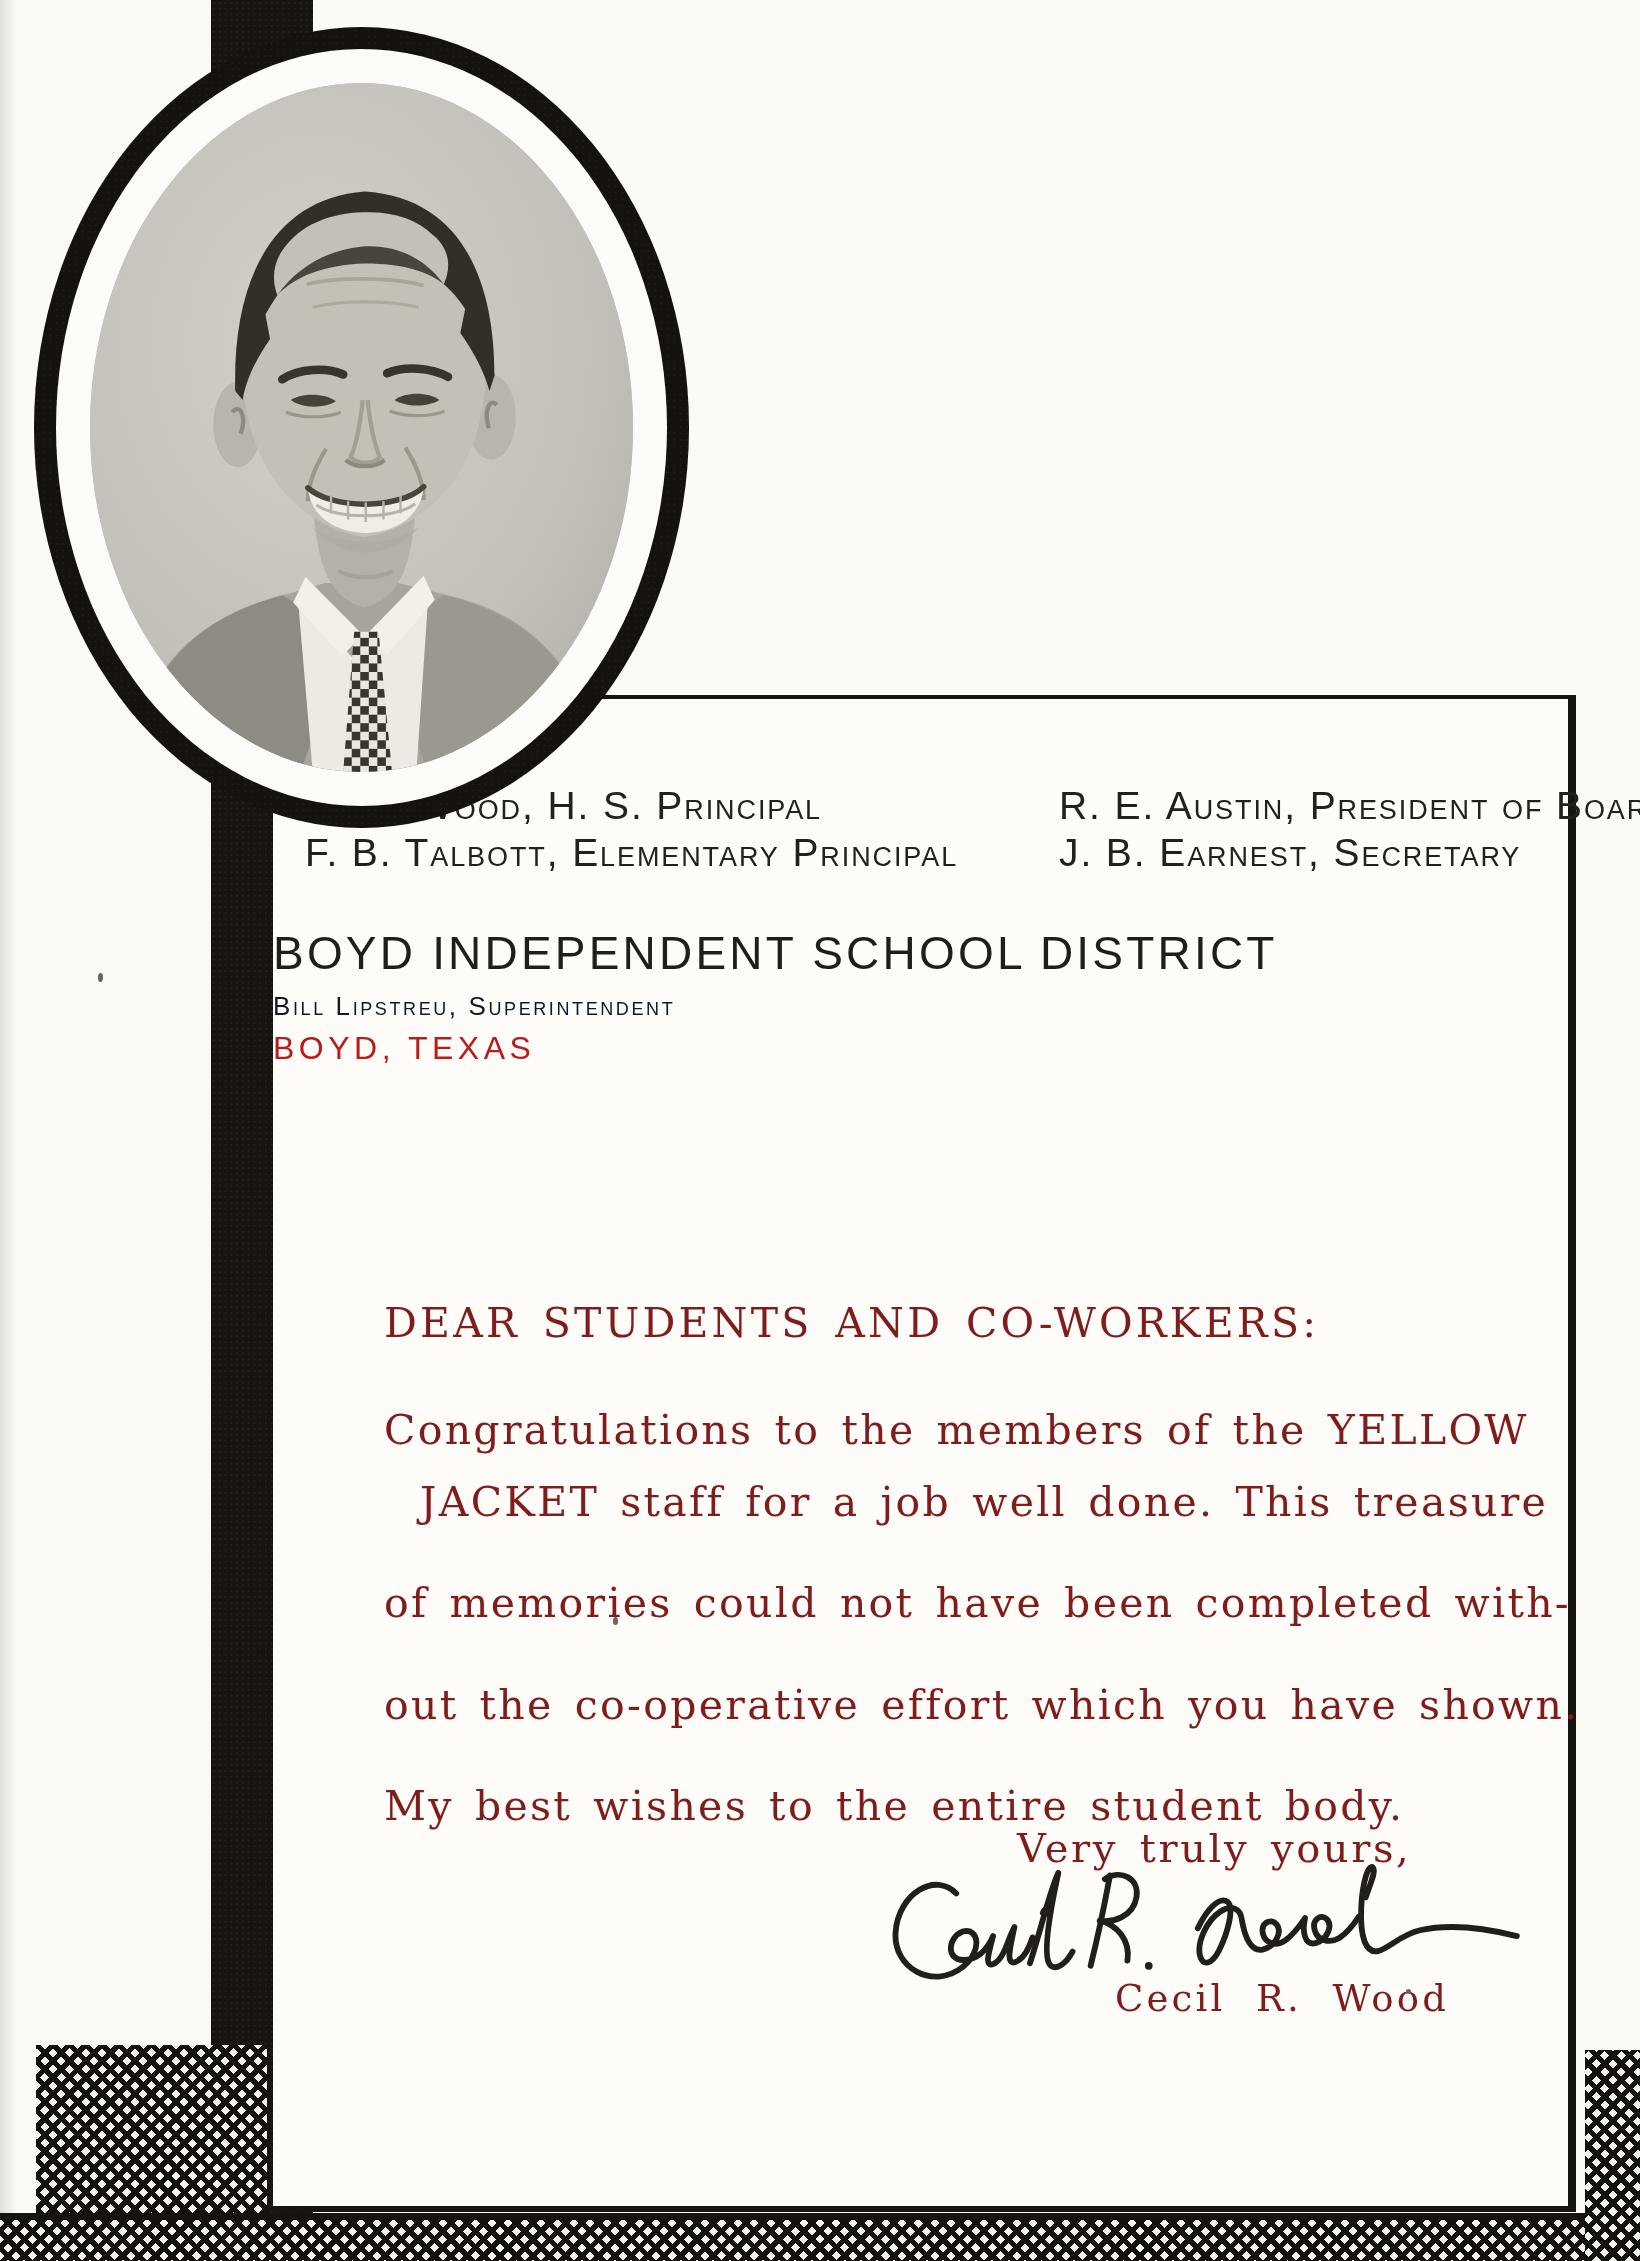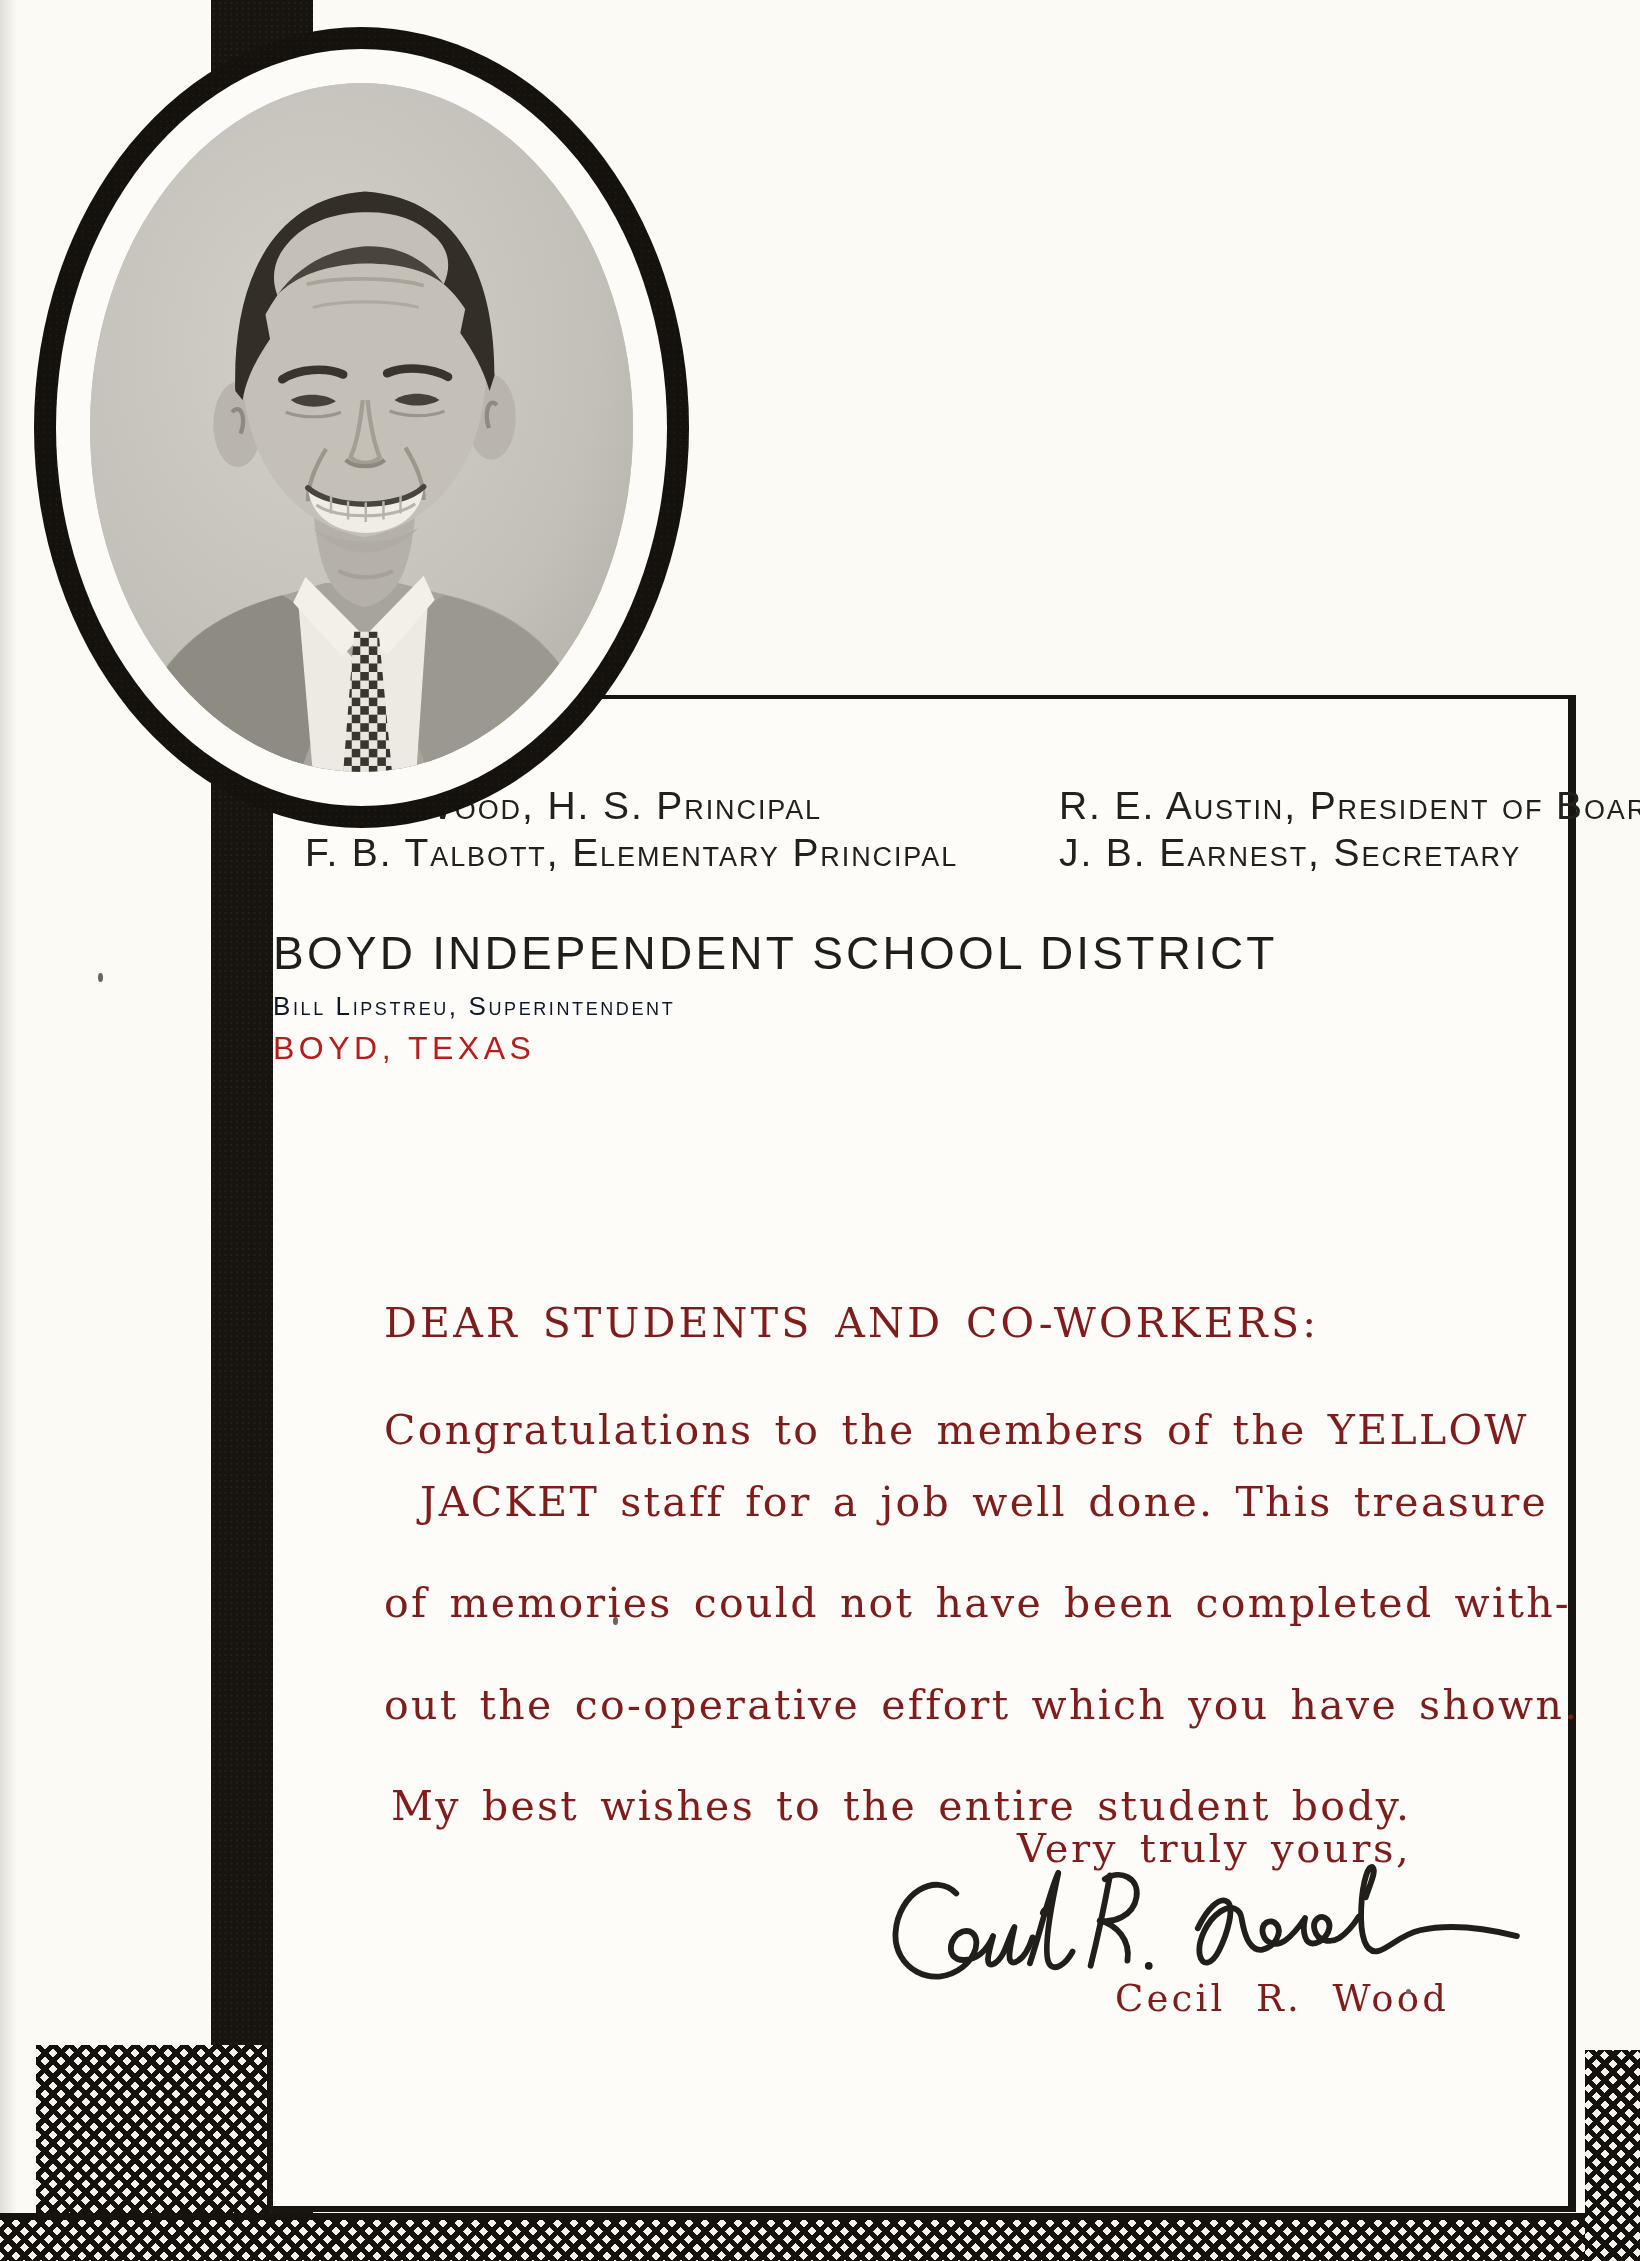--- a/index.html
+++ b/index.html
@@ -46,21 +46,21 @@
 
   .lh-center{position:absolute;left:0;top:0;width:100%;text-align:left;}
   .district{top:227px;font-size:46px;letter-spacing:3.2px;color:#211d18;}
   .superintendent{top:292px;font-size:26px;letter-spacing:2.6px;font-variant:small-caps;color:#0f172a;}
   .location{top:331px;font-size:32px;letter-spacing:4.5px;color:#b91c1c;}
 
   
   .typed{font-family:"DejaVu Serif","Liberation Serif",serif;color:#7f1d1d;}
   .salutation{position:absolute;left:111px;top:600px;font-size:41px;letter-spacing:3.2px;word-spacing:6.5px;white-space:nowrap;}
   .body-line{position:absolute;left:111px;font-size:41px;letter-spacing:2.3px;word-spacing:5.8px;white-space:nowrap;}
-  .bl-0{top:707px;text-align:center;} .bl-1{top:779px;margin-left:36px;} .bl-2{top:880px;} .bl-3{top:982px;} .bl-4{top:1083px;margin-left:7px;}
+  .bl-0{top:707px;text-align:center;} .bl-1{top:779px;margin-left:36px;} .bl-2{top:880px;} .bl-3{top:982px;} .bl-4{top:1083px;}
   .closing{position:absolute;left:744px;top:1126px;font-size:40px;letter-spacing:2.6px;word-spacing:6.5px;white-space:nowrap;}
   .typed-name{position:absolute;left:819px;top:1278px;font-size:37px;letter-spacing:3.2px;word-spacing:15.5px;white-space:nowrap;margin-left:23px;}
 
   .signature-wrap{position:absolute;left:607px;top:1157px;width:646px;height:155px;}
 
   
   .oval-ring{position:absolute;left:34px;top:27px;width:655px;height:801px;border-radius:50%;
     background:#15110c;
     background-image:radial-gradient(rgba(255,255,255,.08) 0.6px,transparent 1px);
     background-size:6.5px 6.5px;}

